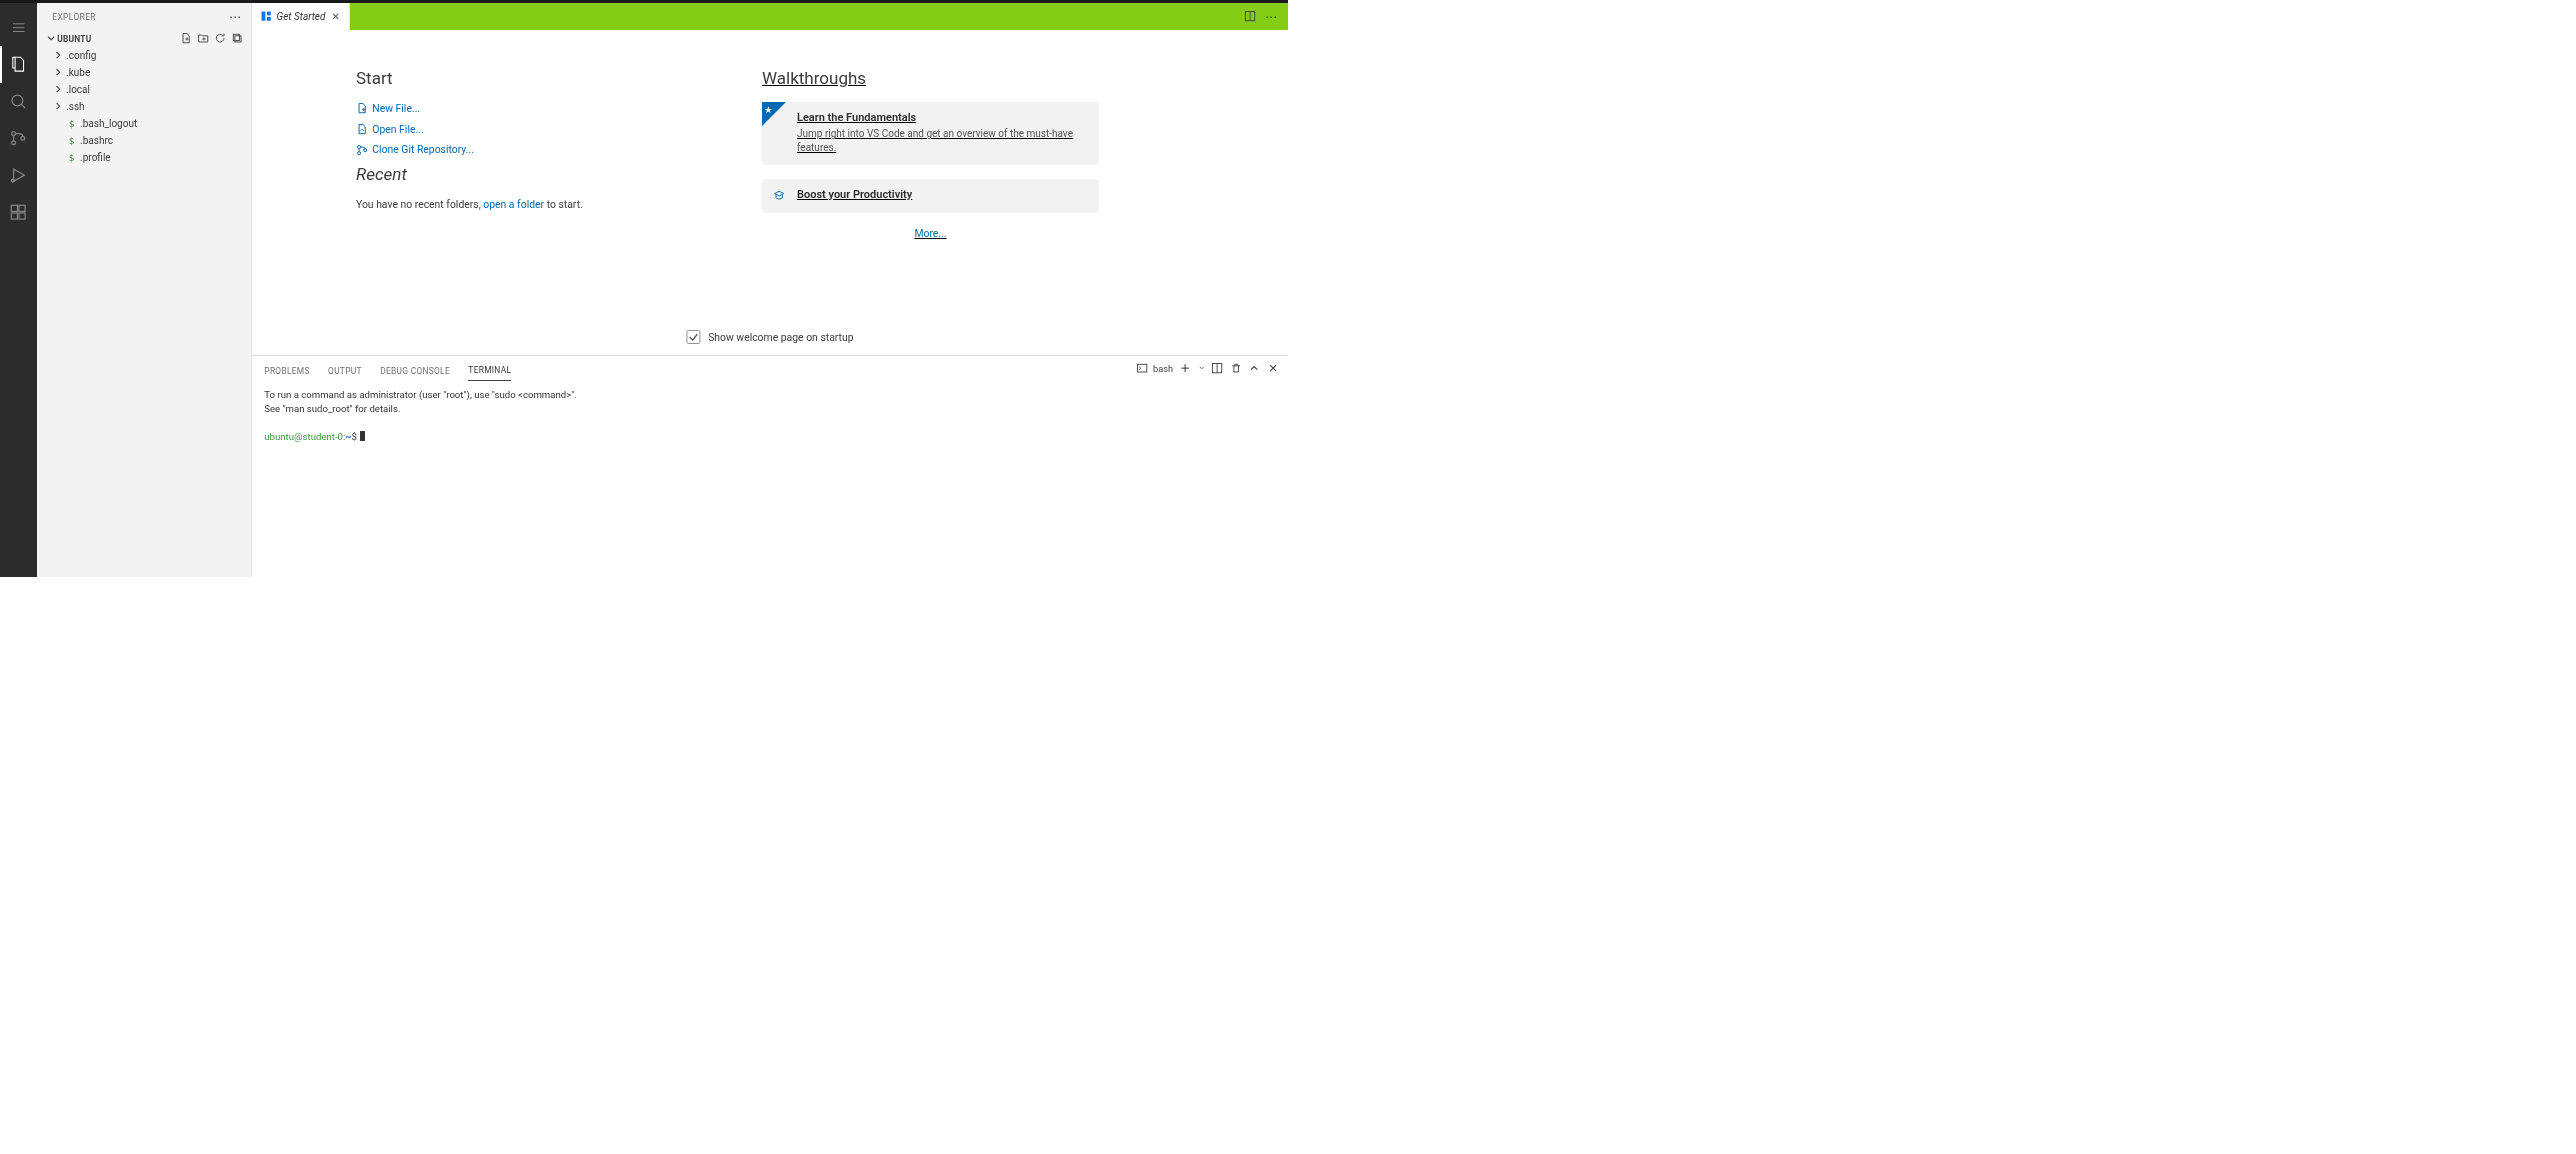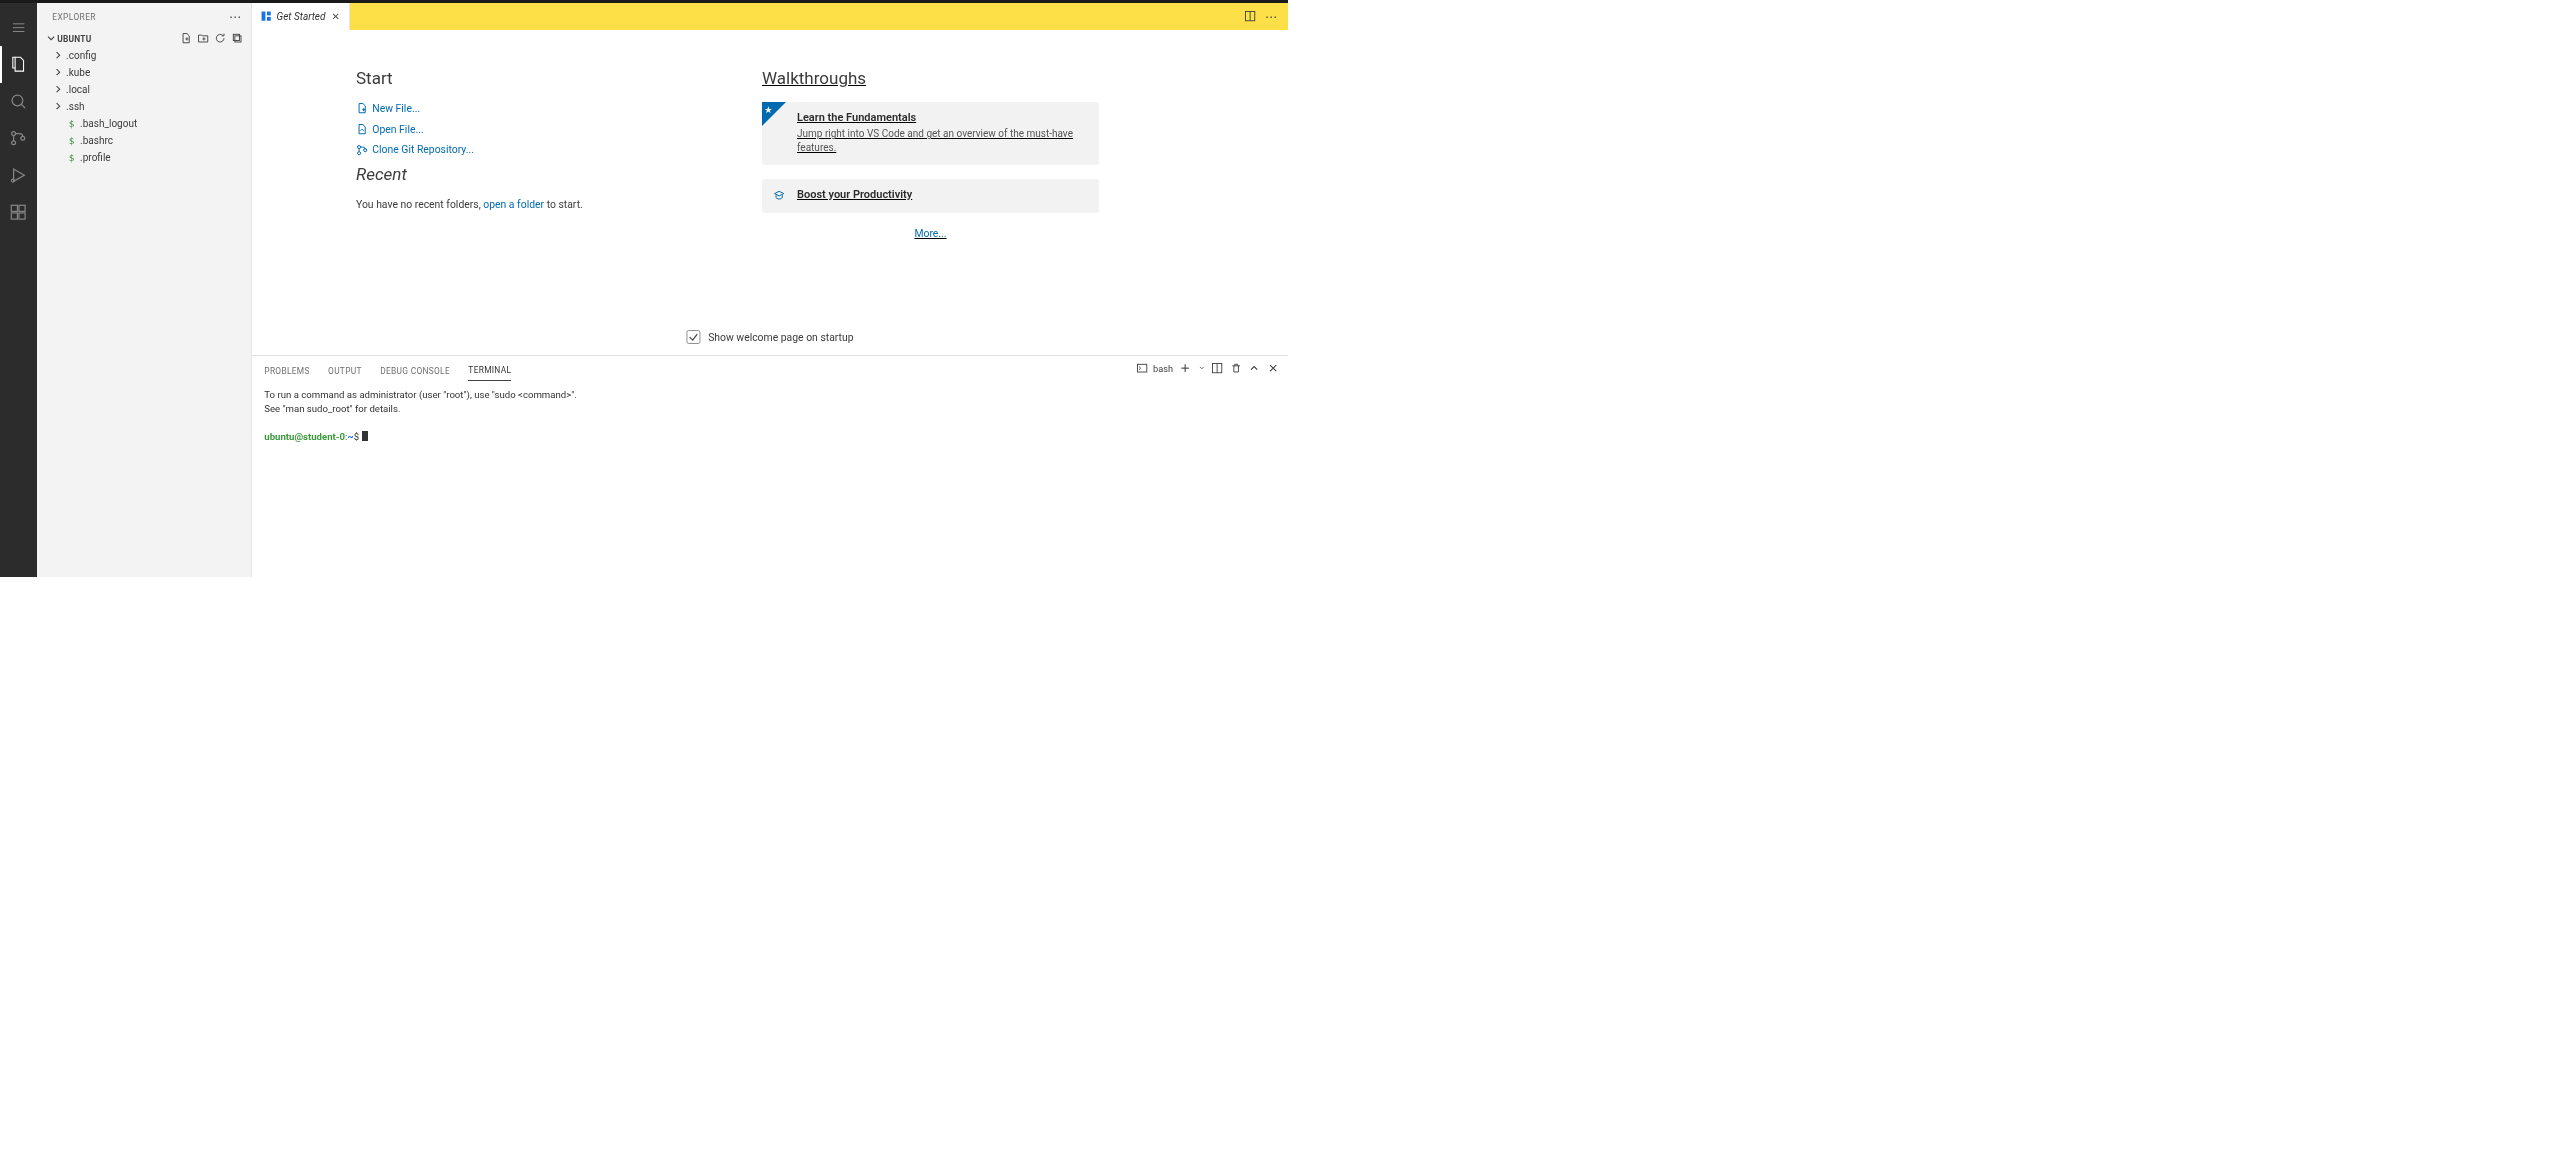--- a/index.html
+++ b/index.html
@@ -16,21 +16,21 @@
 .sidebar-header .dots { color:#424242; cursor:pointer; font-size:12.3px; }
 .tree-header { height:17px; display:flex; align-items:center; padding-left:8px; font-size:8.4px; font-weight:700; color:#424242; }
 .tree-header .chevron { width:12.3px; display:inline-flex; justify-content:center; }
 .tree-header .name { flex:1; text-transform:uppercase; letter-spacing:0.2px; }
 .tree-header .actions { display:flex; gap:4.6px; padding-right:7.7px; color:#424242; }
 .tree-item { height:17px; display:flex; align-items:center; padding-left:15.3px; font-size:10px; color:#3b3b3b; cursor:pointer; }
 .tree-item .chev { width:12.3px; display:inline-flex; justify-content:center; color:#424242; }
 .tree-item .icon { width:14px; display:inline-flex; justify-content:center; color:#388a34; font-family:ui-monospace,Menlo,monospace; font-size:9.2px; }
 .tree-item .lbl { padding-left:1.5px; }
 .editor-area { flex:1; display:flex; flex-direction:column; min-width:0; }
-.tabbar { height:27px; background:#fde047; display:flex; align-items:stretch; }
+.tabbar { height:27px; background:#84cc16; display:flex; align-items:stretch; }
 .tab { display:flex; align-items:center; gap:4.6px; padding:0 7.7px; background:#fff; border-right:0.8px solid #e5e5e5; font-size:10px; font-style:italic; color:#333; cursor:pointer; }
 .tab .tab-icon { color:#1a73e8; display:inline-flex; }
 .tab .close { font-style:normal; color:#555; cursor:pointer; padding:0 1.5px; }
 .tabbar-spacer { flex:1; }
 .editor-actions { display:flex; align-items:center; gap:9.2px; padding-right:10.7px; color:#424242; }
 .welcome { flex:1; overflow:auto; background:#fff; position:relative; padding:38px 31px 15.3px 104px; }
 .welcome-cols { display:flex; gap:46px; }
 .col-start { width:360px; }
 .col-walk { width:337px;text-decoration:underline; }
 .section-title { font-size:17px; font-weight:400; color:#3b3b3b; margin-bottom:14px; }
@@ -48,21 +48,21 @@
 .welcome-check { position:absolute; bottom:11px; left:50%; transform:translateX(-50%); display:flex; align-items:center; gap:7.7px; font-size:10.4px; color:#3b3b3b; }
 .welcome-check .box { width:14px; height:14px; border:0.8px solid #919191; border-radius:2.3px; display:inline-flex; align-items:center; justify-content:center; color:#424242; cursor:pointer; }
 .panel { height:222px; border-top:0.8px solid #e0e0e0; display:flex; flex-direction:column; background:#fff; }
 .panel-tabs { height:24.5px; display:flex; align-items:flex-end; padding:0 12.3px; gap:18.4px; font-size:8.4px; color:#6f6f6f; position:relative; }
 .ptab { cursor:pointer; letter-spacing:0.3px; padding:4.6px 0; }
 .ptab.active { color:#333; border-bottom:0.8px solid #424242; }
 .panel-actions { position:absolute; right:9.2px; top:0; bottom:0; display:flex; align-items:center; gap:6.1px; color:#424242; font-size:9.2px; }
 .panel-actions .shell { display:flex; align-items:center; gap:4.6px; cursor:pointer; }
 .panel-actions svg,.panel-actions span.ic { cursor:pointer; }
 .term-body { flex:1; padding:7.7px 12.3px; font-family:ui-monospace,Menlo,Consolas,monospace; font-size:9.6px; color:#333; white-space:pre; line-height:1.45; }
-.term-body .prompt { color:#3a9a3a; font-weight:bold; }
+.term-body .prompt { color:#3a9a3a; font-weight:normal; }
 .cursor-blk { display:inline-block; width:5.4px; height:10.7px; background:#333; vertical-align:-1.5px; margin-left:3.1px; }
 svg { display:block; }
 .svg16 { width:12.3px; height:12.3px; }
 .svg20 { width:15.3px; height:15.3px; }
 .svg24 { width:18.4px; height:18.4px; }
 </style>
 </head>
 <body>
 
 <div class="topbar"></div>

